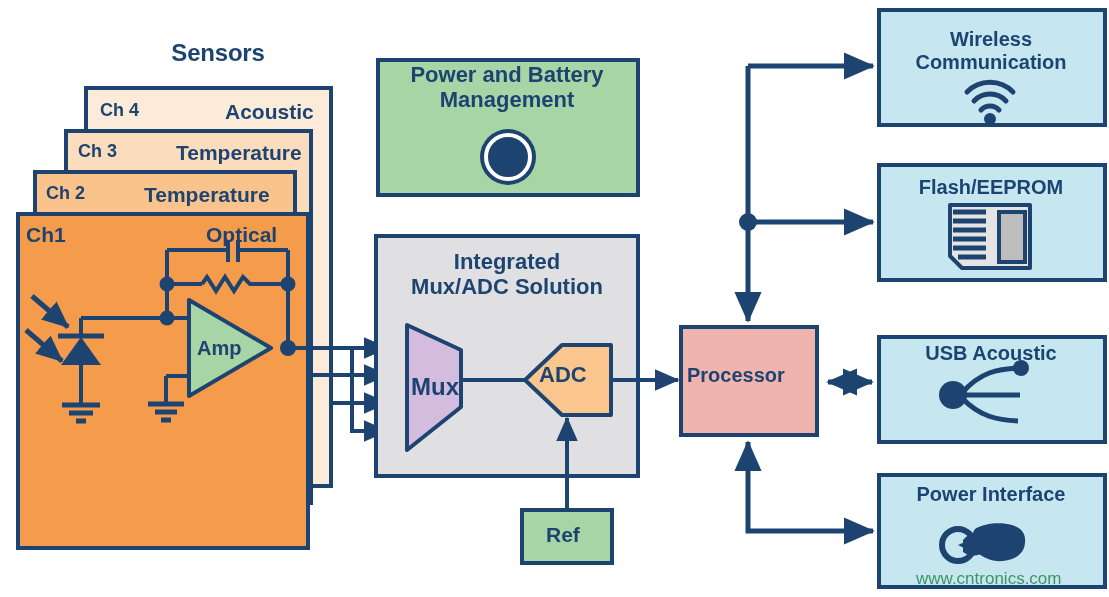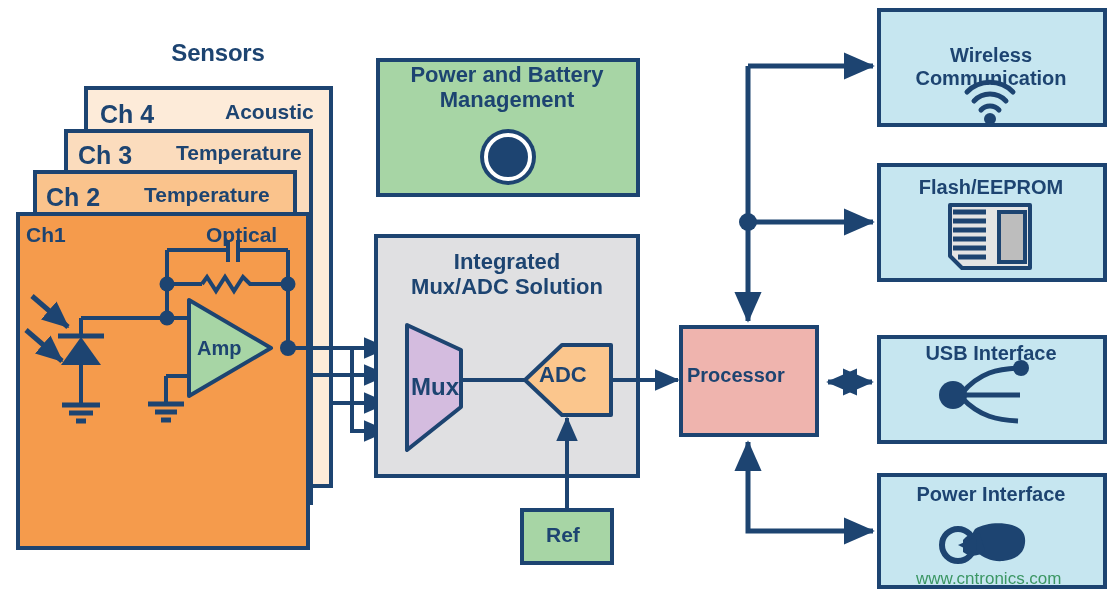--- a/index.html
+++ b/index.html
@@ -27,21 +27,21 @@
     line-height:1.12;
     white-space:pre-line;
     pointer-events:none;
   }
   #sensors-title{
     left:120px;top:40px;width:196px;
     text-align:center;
     font-size:24px;
     letter-spacing:-0.2px;
   }
-  .card-ch{font-size:25px;}
+  .card-ch{font-size:18px;}
   .card-type{font-size:21px;}
   #pbm-title{
     left:378px;top:63px;width:258px;
     text-align:center;font-size:22px;
   }
   #mux-title{
     left:376px;top:250px;width:262px;
     text-align:center;font-size:22px;
   }
   #opt-title{ left:206px; top:223px; font-size:21px;}
@@ -52,21 +52,21 @@
   #ref-lbl{ left:546px; top:523px; font-size:21px;}
   #proc-lbl{ left:687px; top:364px; font-size:20px;}
   .rblk-lbl{
     position:absolute;
     color:#1d4471;font-weight:bold;
     text-align:center;
     font-size:20px;line-height:1.15;
     white-space:pre-line;
     pointer-events:none;
   }
-  #wireless-lbl{left:880px;top:28px;width:222px;margin-top:16px;}
+  #wireless-lbl{left:880px;top:28px;width:222px;}
   #flash-lbl{left:880px;top:176px;width:222px;}
   #usb-lbl{left:880px;top:342px;width:222px;}
   #ui-lbl{left:880px;top:483px;width:222px;}
   #watermark{
     position:absolute;
     left:916px;top:569px;
     font-size:17px;
     color:#15803d;
     opacity:.78;
     font-family:"Liberation Sans","DejaVu Sans",sans-serif;
@@ -296,18 +296,18 @@
 
   <div class="lbl" id="adc-lbl">ADC</div>
 
   <div class="lbl" id="ref-lbl">Ref</div>
 
   <div class="lbl" id="proc-lbl">Processor</div>
 
   <div class="rblk-lbl" id="wireless-lbl">Wireless
 Communication</div>
   <div class="rblk-lbl" id="flash-lbl">Flash/EEPROM</div>
-  <div class="rblk-lbl" id="usb-lbl">USB Interface</div>
+  <div class="rblk-lbl" id="usb-lbl">USB Acoustic</div>
   <div class="rblk-lbl" id="ui-lbl">Power Interface</div>
 
   <div id="watermark">www.cntronics.com</div>
 
 </div>
 
 </body></html>

